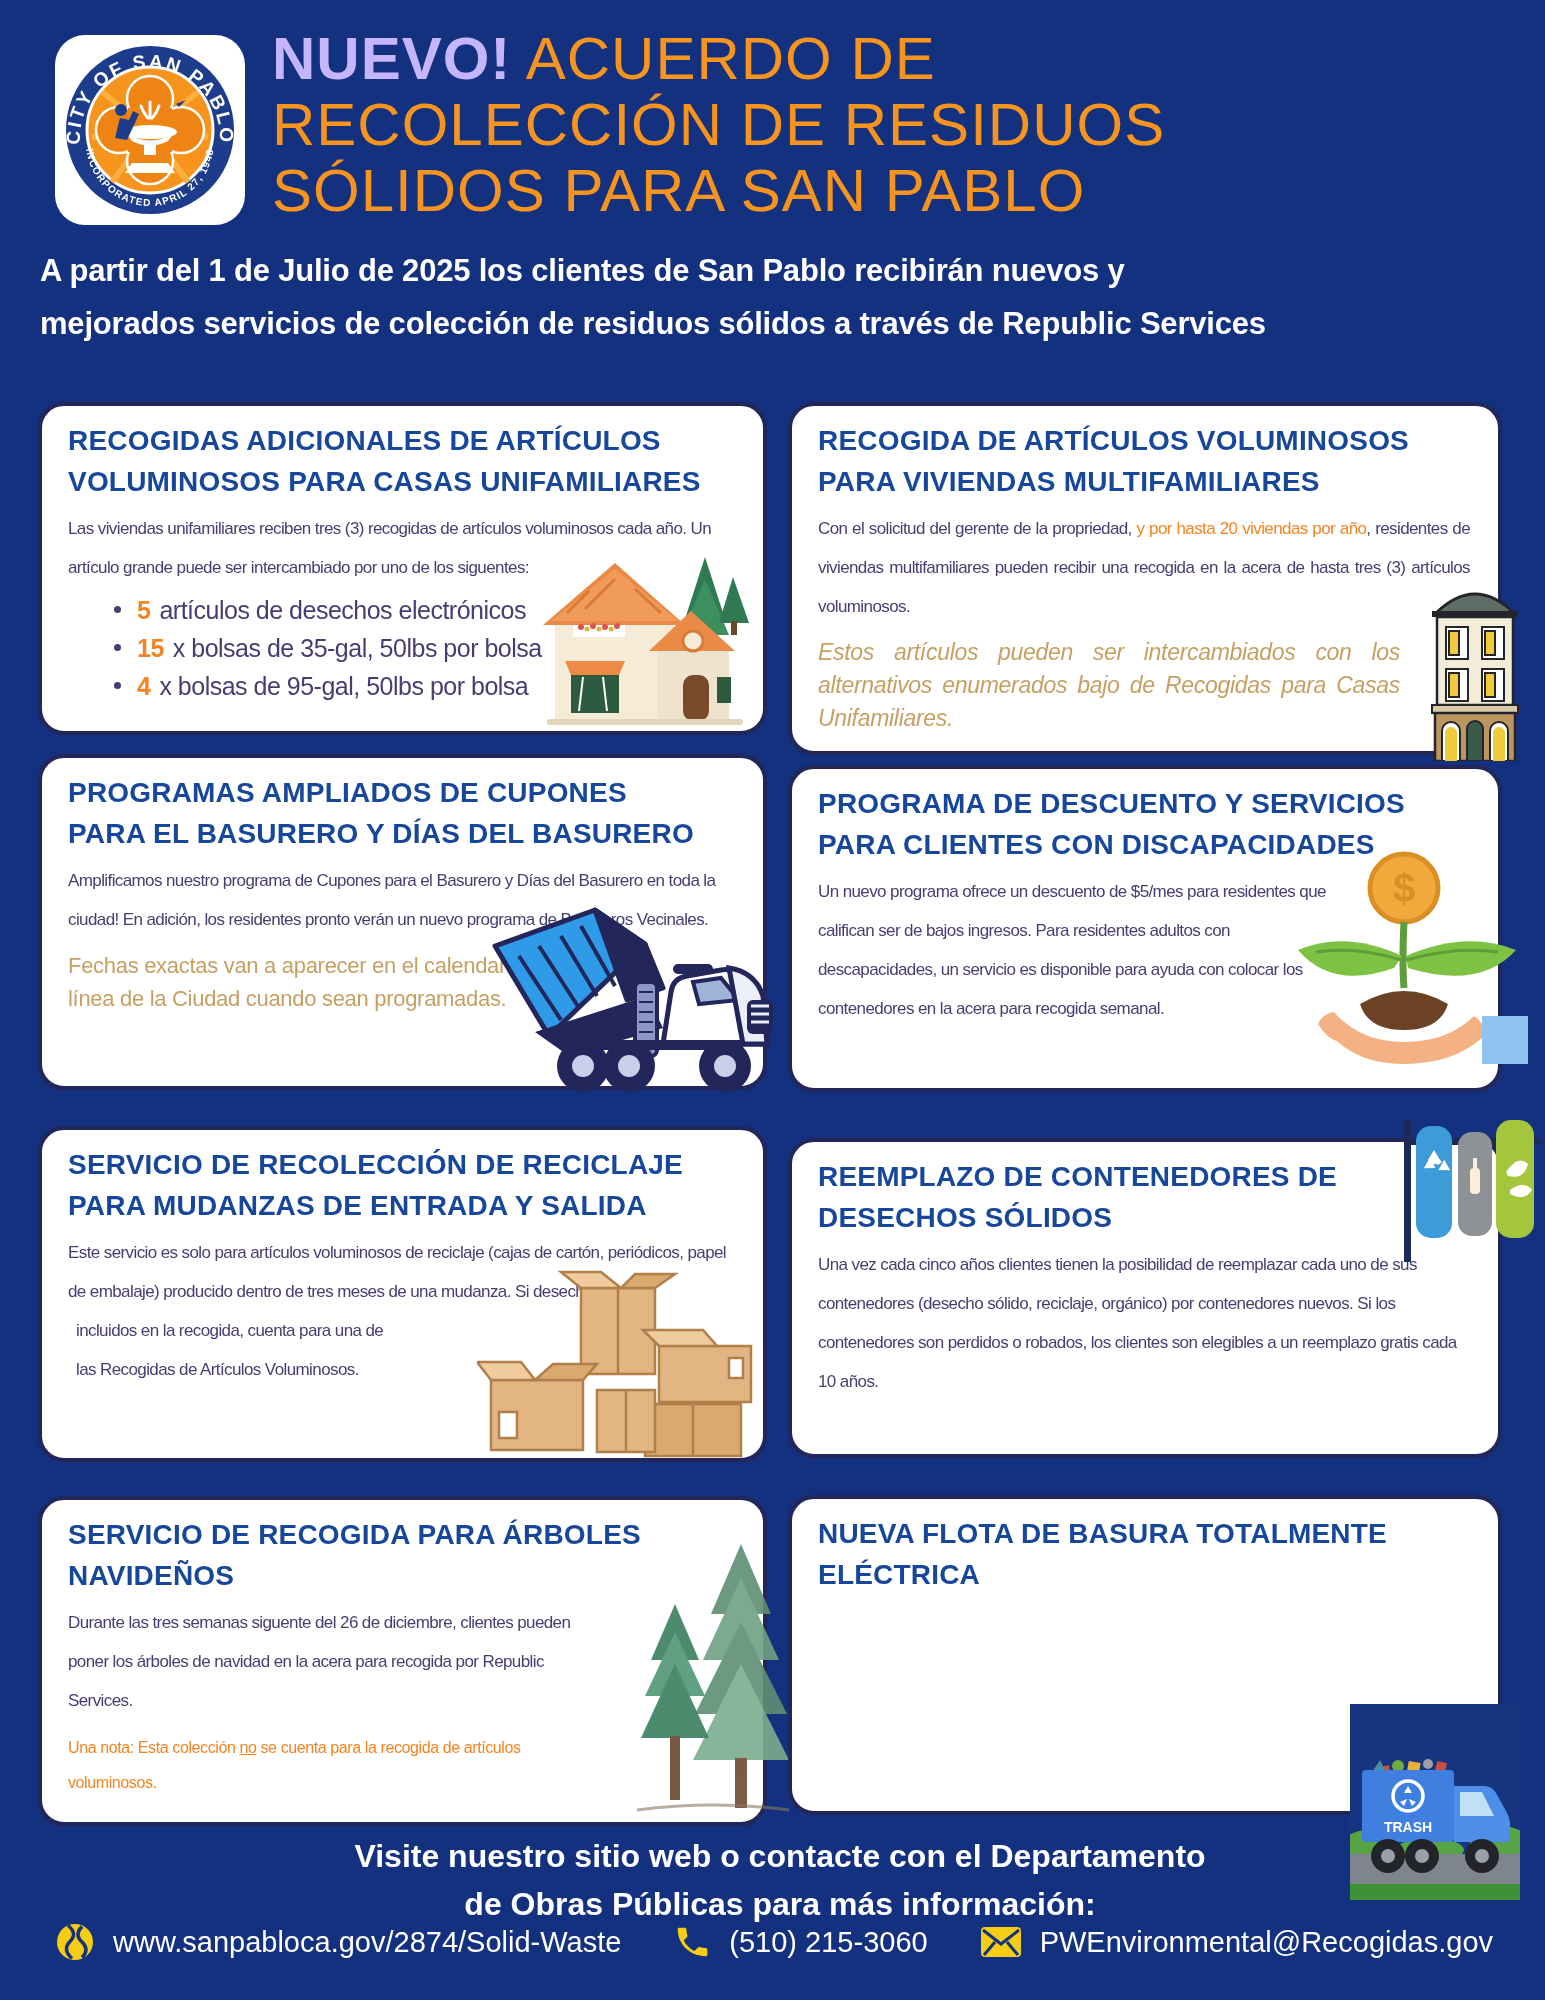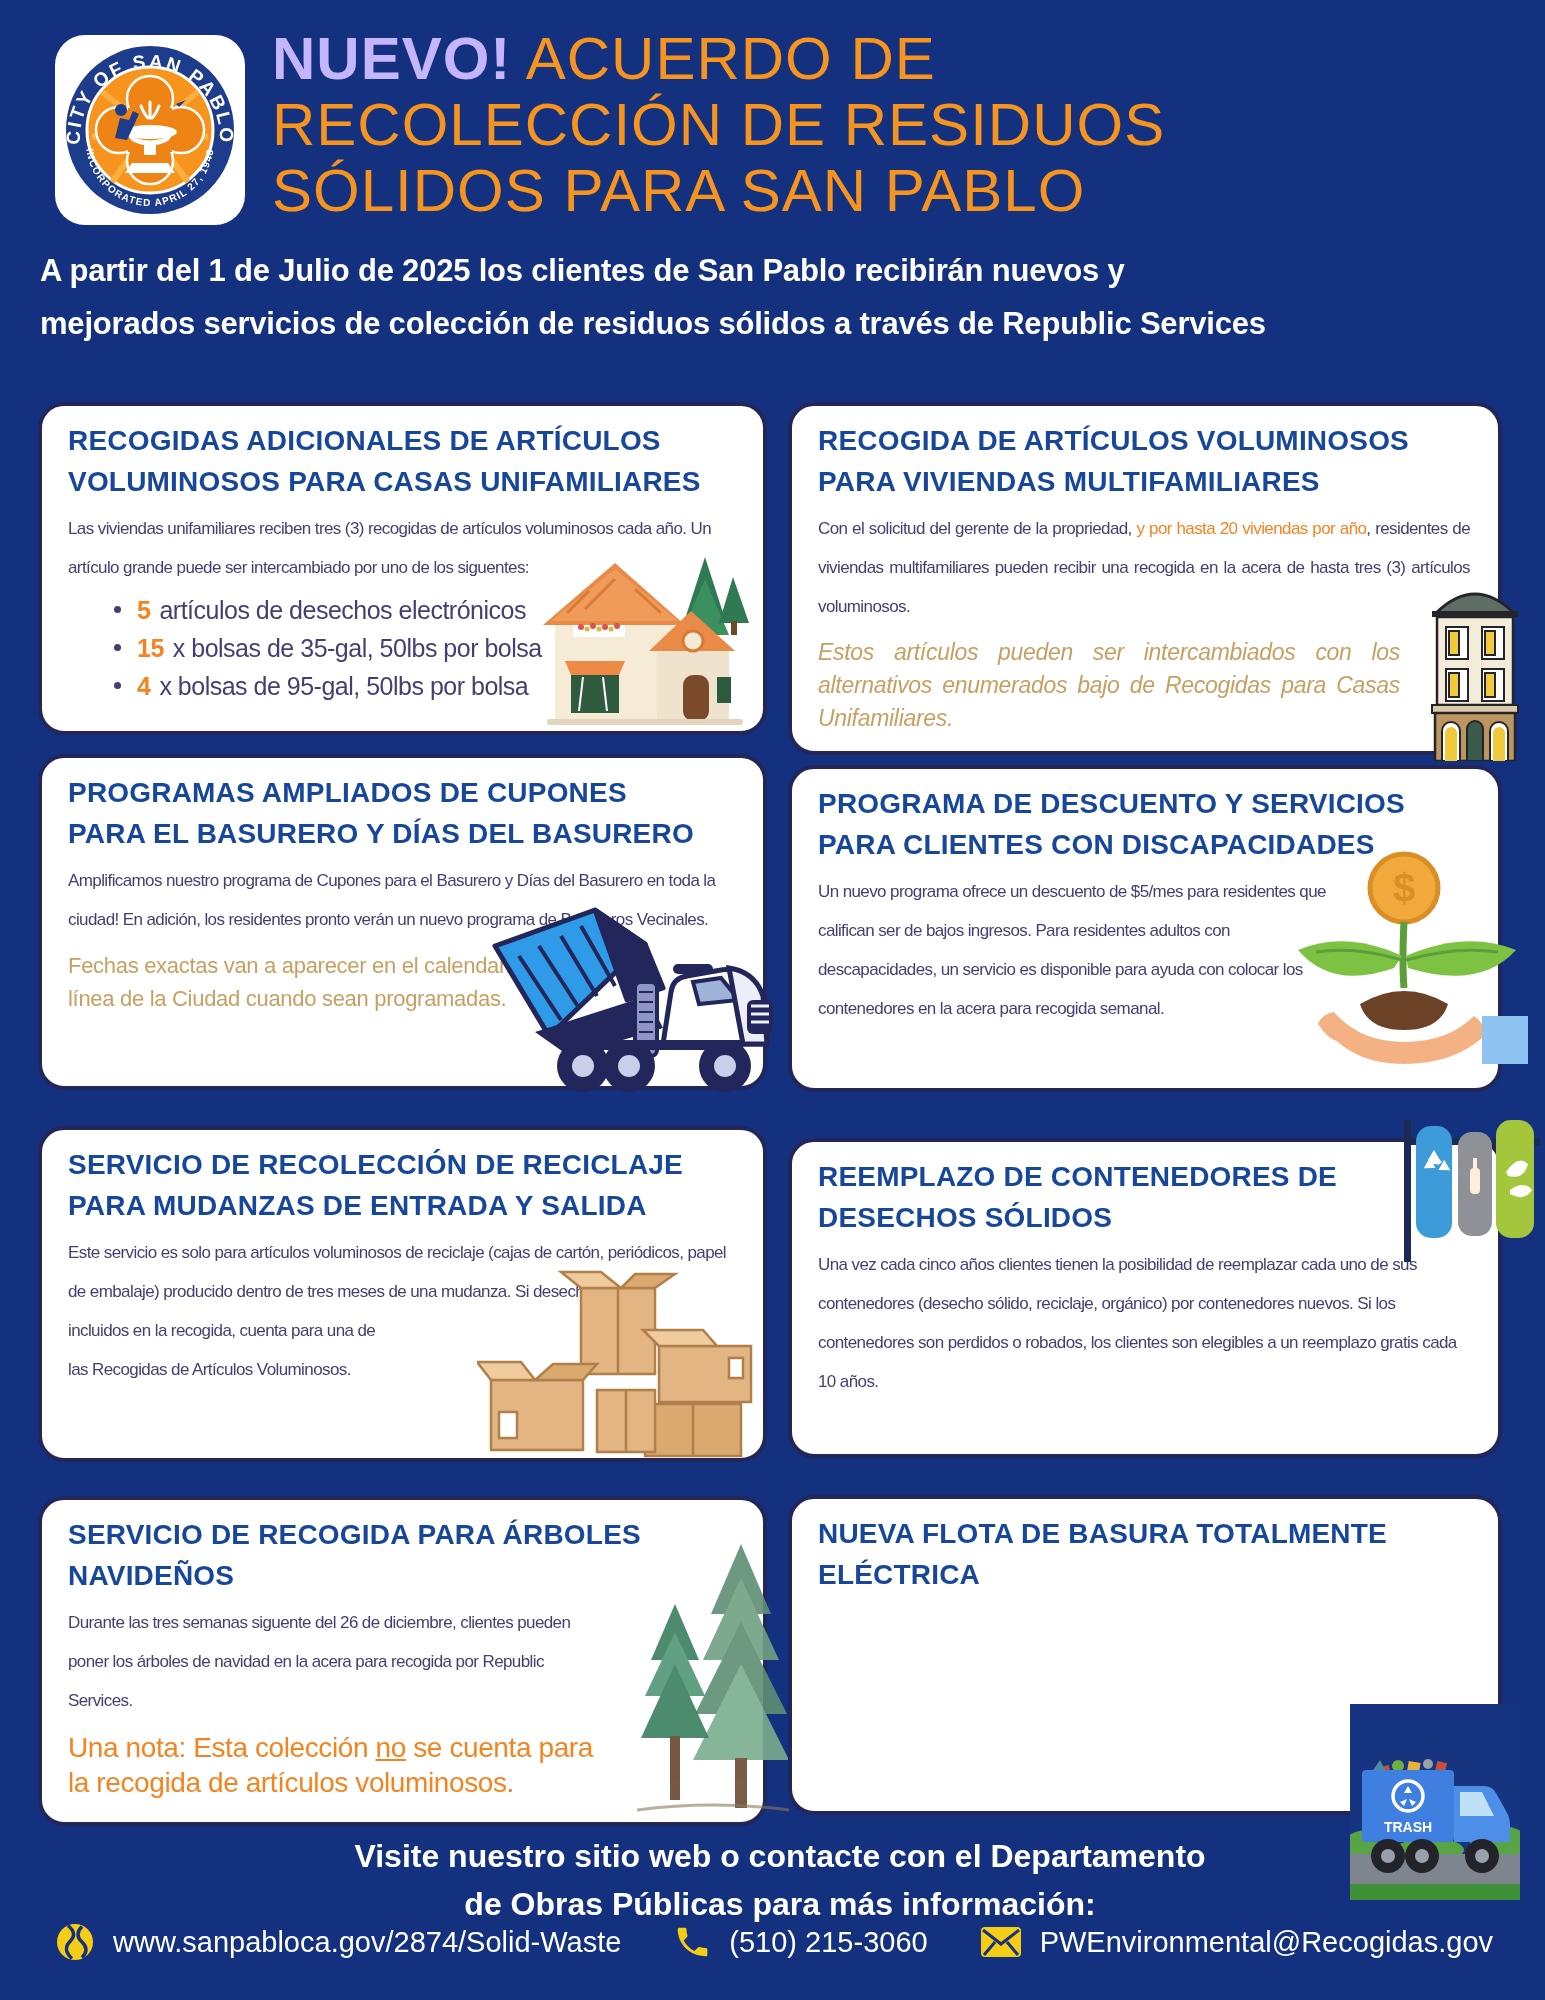--- a/index.html
+++ b/index.html
@@ -19,35 +19,35 @@
   .card{position:absolute;background:#ffffff;border:4px solid #23265A;border-radius:26px;
         padding:14px 28px 16px 26px;box-sizing:border-box;}
   .card.left{left:38px;width:729px;}
   .card.right{left:788px;width:714px;}
   .card h2{margin:0;color:#17479B;font-size:28px;line-height:41px;font-weight:700;
            letter-spacing:0.2px;white-space:pre-line;}
   .card p.body{margin:7px 0 0 0;color:#433F72;font-size:17px;line-height:39px;
                font-weight:400;letter-spacing:-0.6px;}
   .note-tan{margin:10px 0 0 0;color:#C6A063;font-size:22px;line-height:33px;letter-spacing:-0.3px;}
   .note-tan.italic{font-style:italic;font-size:23px;}
-  .note-orange{margin:10px 0 0 0;color:#F5831F;font-size:28px;line-height:35px;letter-spacing:-0.4px;}
+  .note-orange{margin:10px 0 0 0;color:#F5831F;font-size:16px;line-height:35px;letter-spacing:-0.4px;}
   .hl-orange{color:#F5831F;}
   .bullets{margin:4px 0 0 46px;}
   .bullet{display:flex;align-items:baseline;font-size:25px;line-height:38px;color:#433F72;letter-spacing:-0.5px;}
   .bullet .dot{width:7px;height:7px;border-radius:50%;background:#433F72;margin-right:16px;
                position:relative;top:-6px;flex:0 0 auto;}
   .bullet .num{color:#F5831F;font-weight:700;margin-right:9px;}
   .ill{position:absolute;}
 
   
   #card-single-family{top:402px;min-height:333px;}
   #card-coupons{top:754px;min-height:336px;}
   #card-coupons .note-tan{max-width:520px;}
   #card-moving{top:1126px;min-height:336px;}
-  #card-moving p.cont{margin-top:0;max-width:315px;}
+  #card-moving p.cont{margin-top:0;max-width:315px;margin-left:8px;}
   #card-trees{top:1496px;min-height:330px;}
   #card-trees p.body{padding-right:150px;}
   #card-trees .note-orange{max-width:540px;}
   #card-multi{top:402px;min-height:333px;}
   #card-multi p.body{text-align:justify;}
   #card-multi .note-tan{padding-right:70px;text-align:justify;}
   #card-discount{top:765px;min-height:327px;}
   #card-discount p.body{padding-right:120px;}
   #card-containers{top:1138px;min-height:320px;}
   #card-containers h2{padding-right:130px;}

